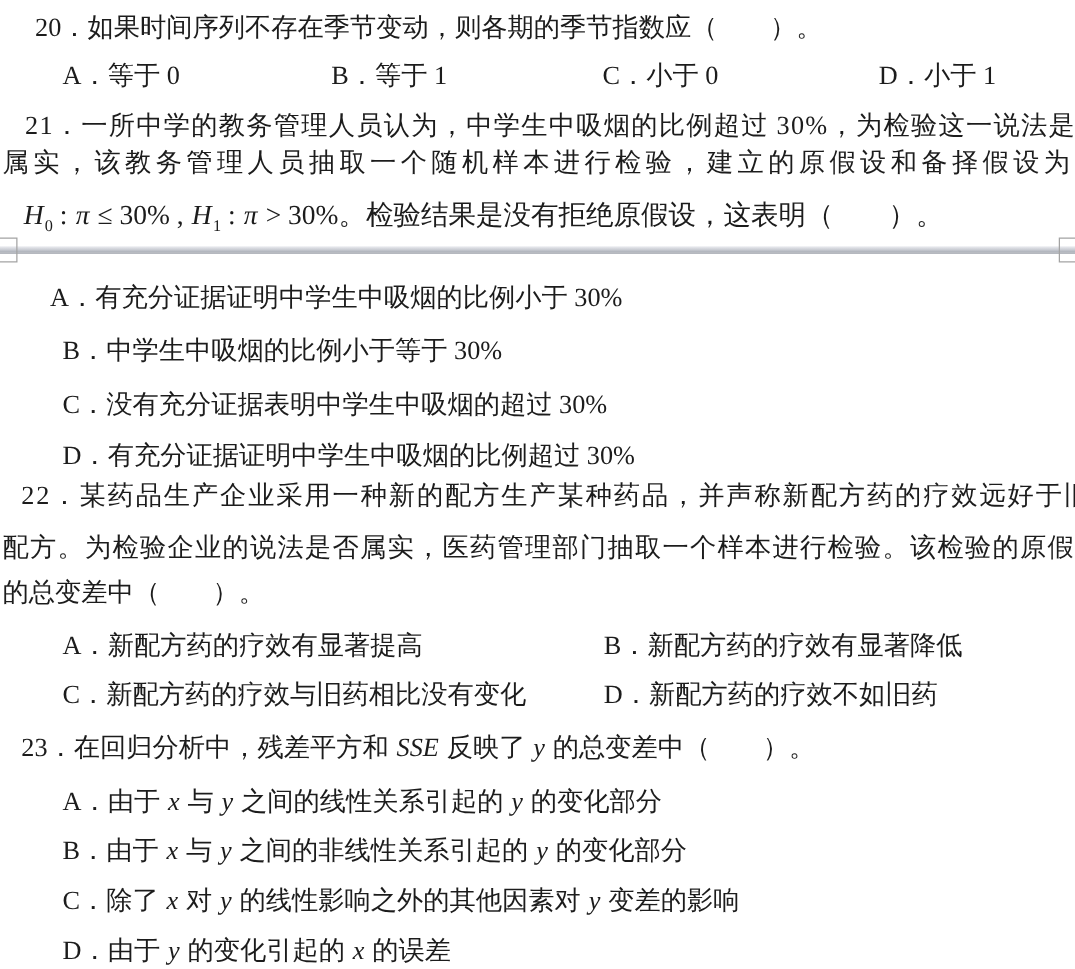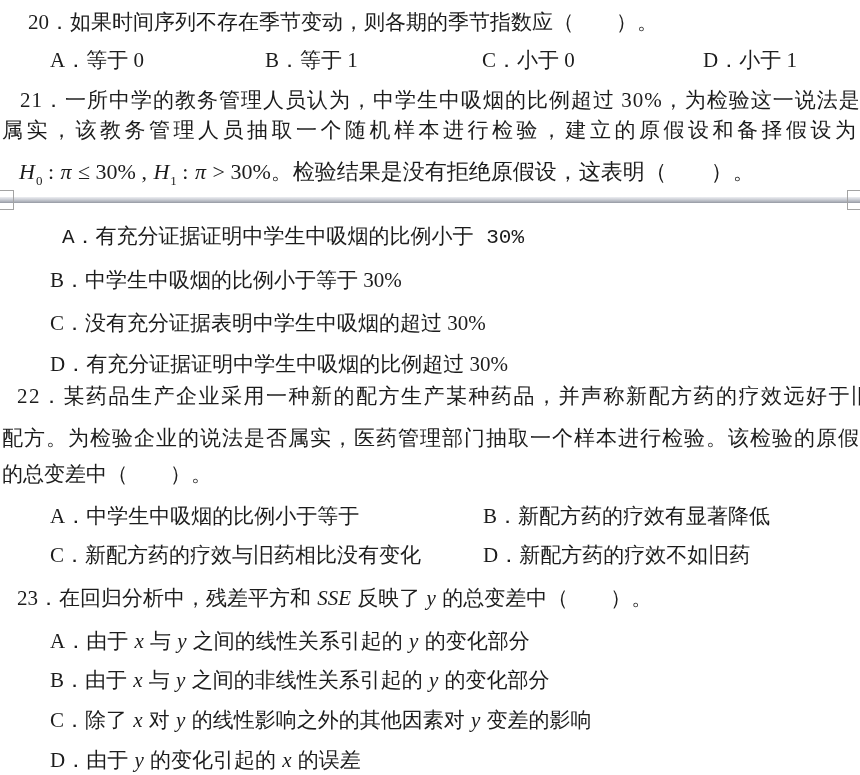--- a/index.html
+++ b/index.html
@@ -59,30 +59,30 @@
   </div>
 
   <div class="line ls1" style="left:20px; top:86px;">21．一所中学的教务管理人员认为，中学生中吸烟的比例超过 30%，为检验这一说法是否</div>
   <div class="line ls35" style="left:2px; top:116px;">属实，该教务管理人员抽取一个随机样本进行检验，建立的原假设和备择假设为</div>
   <div class="line formula" style="left:8px; top:158px;margin-left:10px;"><i>H</i><sub>0</sub> : <i>π</i> ≤ 30% , <i>H</i><sub>1</sub> : <i>π</i> &gt; 30%。检验结果是没有拒绝原假设，这表明（　　）。</div>
 
   <div class="page-band"></div>
   <div class="edge-box left"></div>
   <div class="edge-box right"></div>
 
-  <div class="line" style="left:62px; top:224px;font-family:Liberation Mono, monospace;">A．有充分证据证明中学生中吸烟的比例小于 30%</div>
+  <div class="line" style="left:40px; top:224px;">A．有充分证据证明中学生中吸烟的比例小于 30%</div>
   <div class="line" style="left:50px; top:266px;">B．中学生中吸烟的比例小于等于 30%</div>
   <div class="line" style="left:50px; top:309px;">C．没有充分证据表明中学生中吸烟的超过 30%</div>
   <div class="line" style="left:50px; top:350px;">D．有充分证据证明中学生中吸烟的比例超过 30%</div>
 
   <div class="line ls15" style="left:17px; top:382px;">22．某药品生产企业采用一种新的配方生产某种药品，并声称新配方药的疗效远好于旧的</div>
   <div class="line ls1" style="left:2px; top:424px;">配方。为检验企业的说法是否属实，医药管理部门抽取一个样本进行检验。该检验的原假设</div>
   <div class="line" style="left:2px; top:460px;">的总变差中（　　）。</div>
   <div class="line" style="left:0; top:502px; width:860px;">
-    <span class="opt" style="left:50px;">A．中学生中吸烟的比例小于等于</span>
+    <span class="opt" style="left:50px;">A．新配方药的疗效有显著提高</span>
     <span class="opt" style="left:483px;">B．新配方药的疗效有显著降低</span>
   </div>
   <div class="line" style="left:0; top:541px; width:788px;">
     <span class="opt" style="left:50px;">C．新配方药的疗效与旧药相比没有变化</span>
     <span class="opt" style="left:483px;">D．新配方药的疗效不如旧药</span>
   </div>
 
   <div class="line" style="left:17px; top:584px;">23．在回归分析中，残差平方和 <i>SSE</i> 反映了 <i>y</i> 的总变差中（　　）。</div>
   <div class="line" style="left:50px; top:627px;">A．由于 <i>x</i> 与 <i>y</i> 之间的线性关系引起的 <i>y</i> 的变化部分</div>
   <div class="line" style="left:50px; top:666px;">B．由于 <i>x</i> 与 <i>y</i> 之间的非线性关系引起的 <i>y</i> 的变化部分</div>

